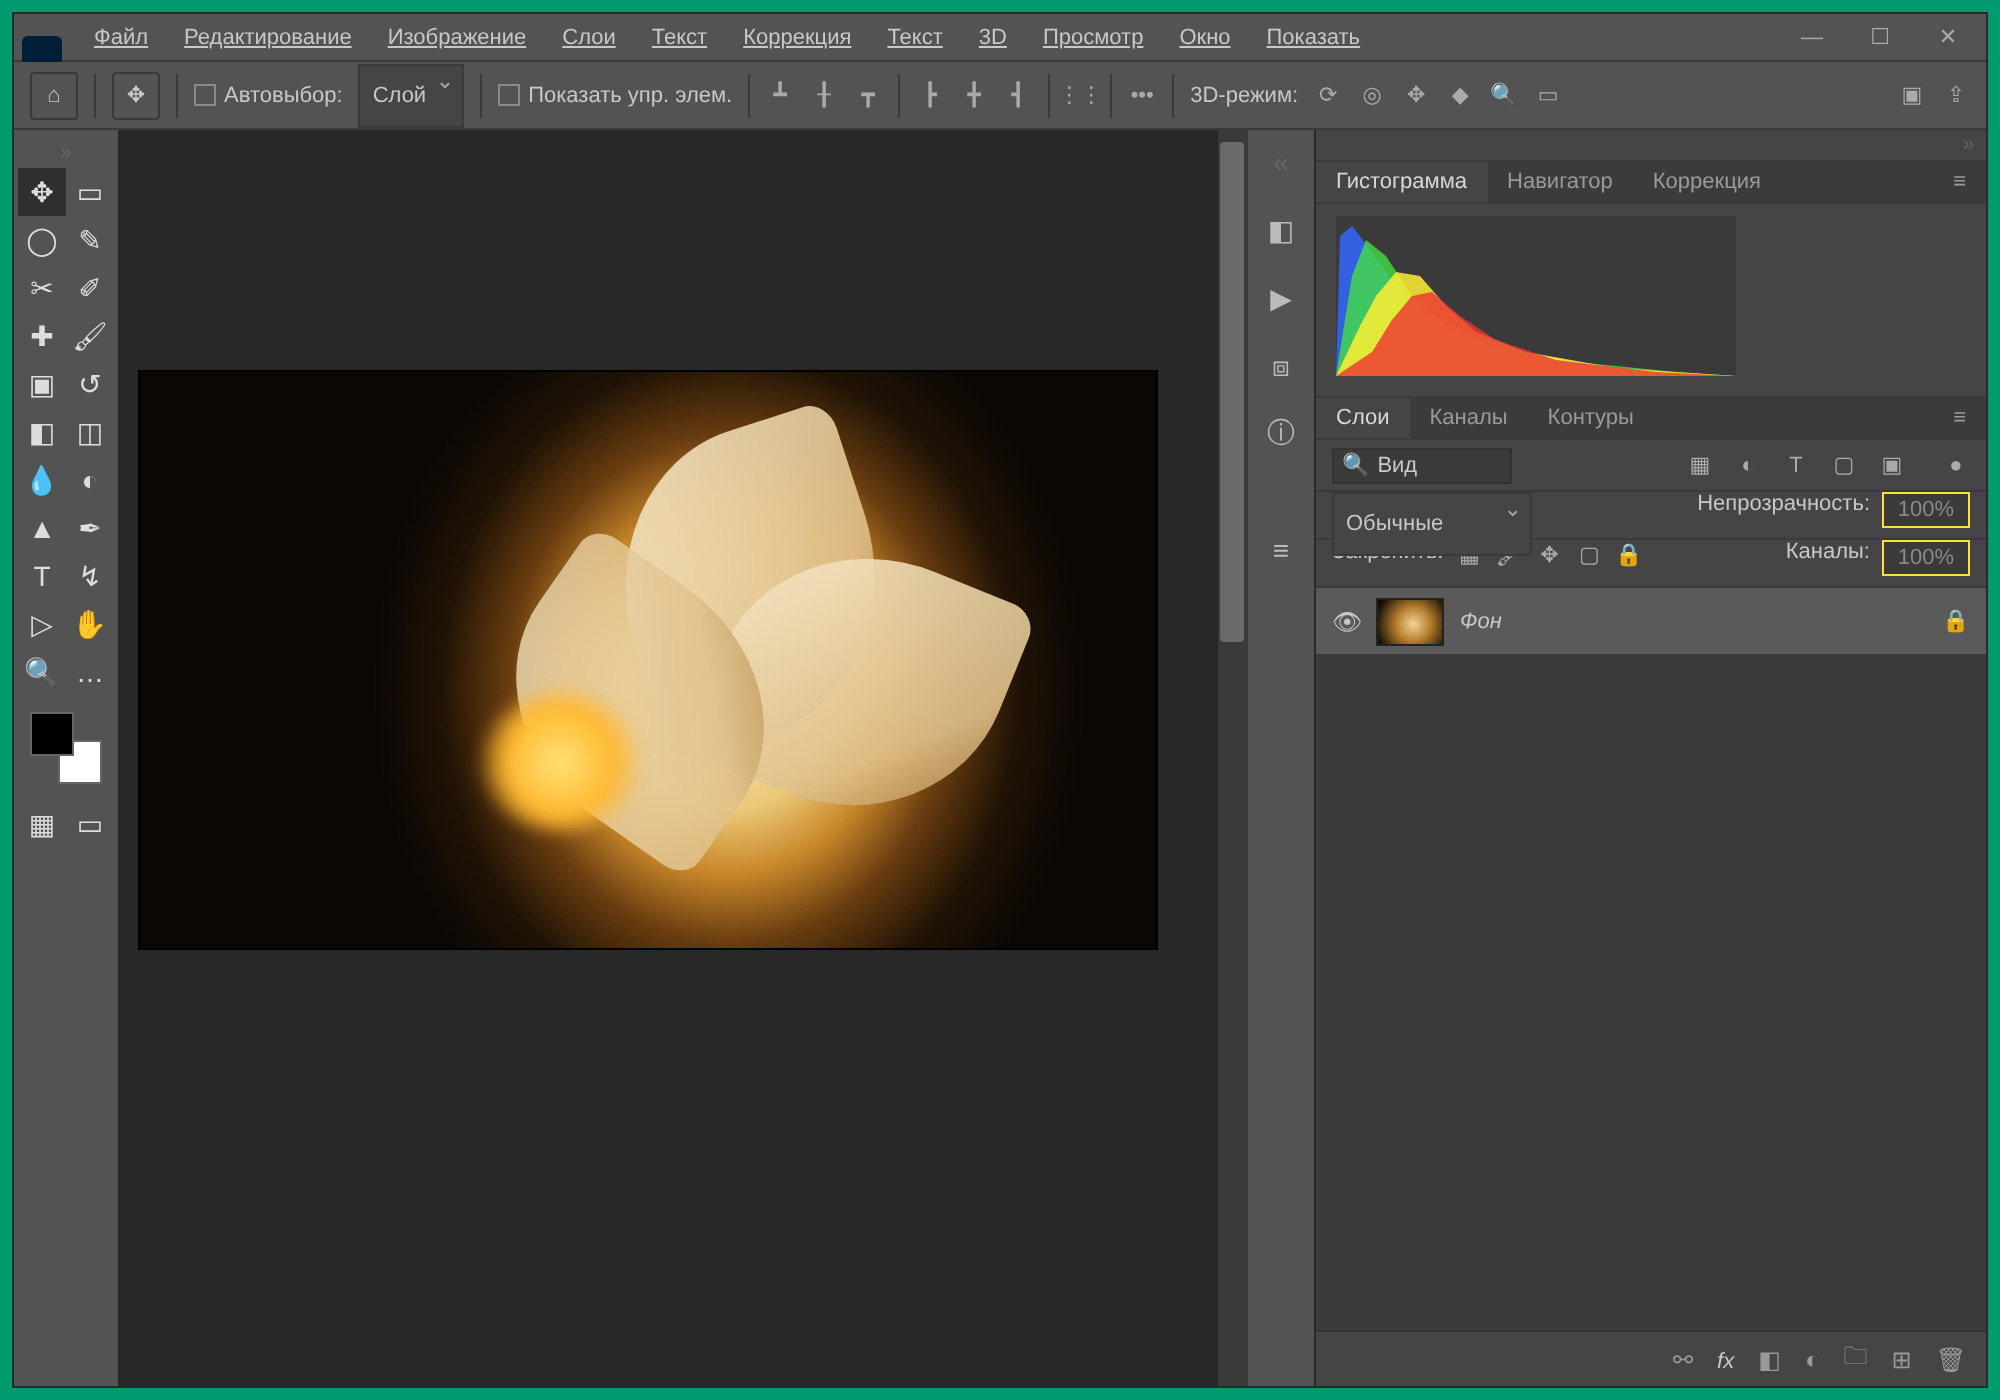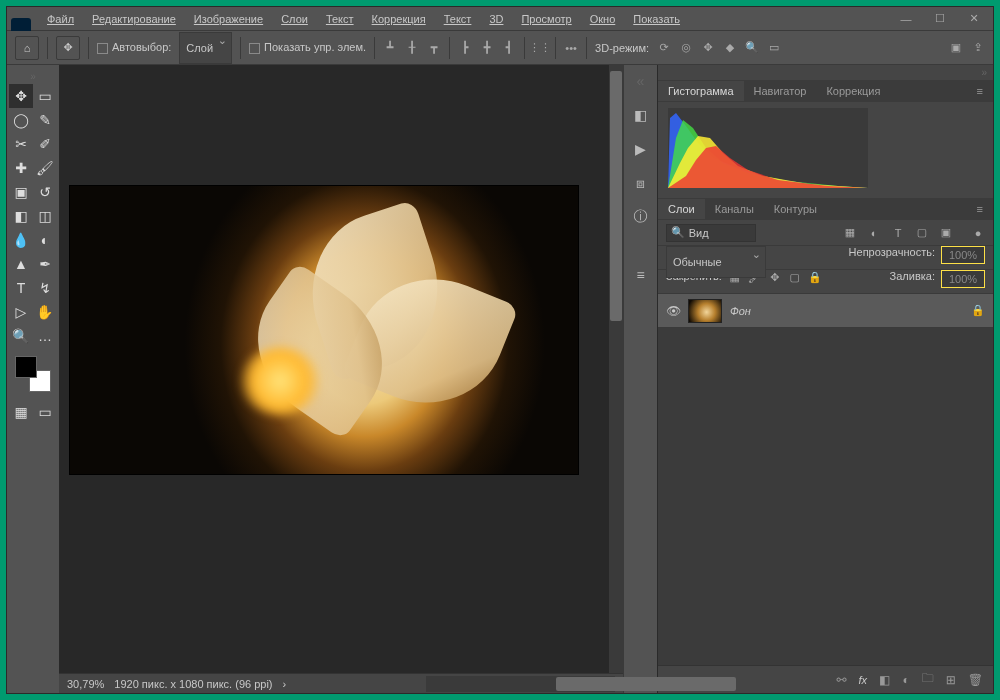--- a/index.html
+++ b/index.html
@@ -169,28 +169,20 @@
             <div class="petal" style="left:240px;top:30px;width:130px;height:150px;transform:rotate(-18deg)"></div>
             <div class="petal" style="left:290px;top:90px;width:140px;height:130px;transform:rotate(22deg)"></div>
             <div class="petal" style="left:190px;top:95px;width:120px;height:140px;transform:rotate(-55deg);opacity:.8"></div>
             <div style="position:absolute;left:170px;top:160px;width:80px;height:70px;border-radius:50%;background:radial-gradient(circle,#ffe37a 0%,#ffb930 50%,transparent 80%);filter:blur(4px)"></div>
           </div>
         </div>
         <div class="vscroll">
             <div class="thumb"></div>
           </div>
       </div>
-      <div class="status">
-        <span>30,79%</span>
-        <span>1920 пикс. x 1080 пикс. (96 ppi)</span>
-        <span>›</span>
-        <div class="hscroll">
-            <div class="thumb"></div>
-          </div>
-      </div>
     </div>
 
     <div class="midstrip">
       <div class="tiny" style="color:#666;margin-top:-6px">«</div>
       <div>◧</div>
       <div>▶</div>
       <div>⧈</div>
       <div>ⓘ</div>
       <div style="height:10px"></div>
       <div>≡</div>
@@ -240,21 +232,21 @@
         <div class="num-field">100%</div>
       </div>
       <div class="lock-row">
         <span>Закрепить:</span>
         <span class="mini-ic">▦</span>
         <span class="mini-ic">🖌</span>
         <span class="mini-ic">✥</span>
         <span class="mini-ic">▢</span>
         <span class="mini-ic">🔒</span>
         <div style="flex:1"></div>
-        <span>Заливка:</span>
+        <span>Каналы:</span>
         <div class="num-field">100%</div>
       </div>
       <div class="layer-row">
         <span class="eye">👁</span>
         <div class="lthumb"></div>
         <span style="font-style:italic">Фон</span>
         <span class="lock">🔒</span>
       </div>
       <div class="layers-fill"></div>
       <div class="panel-foot">

